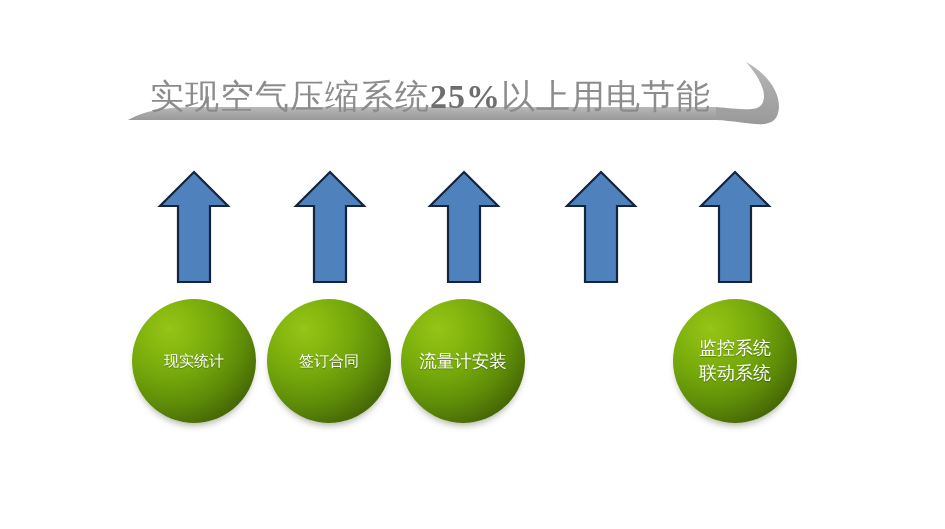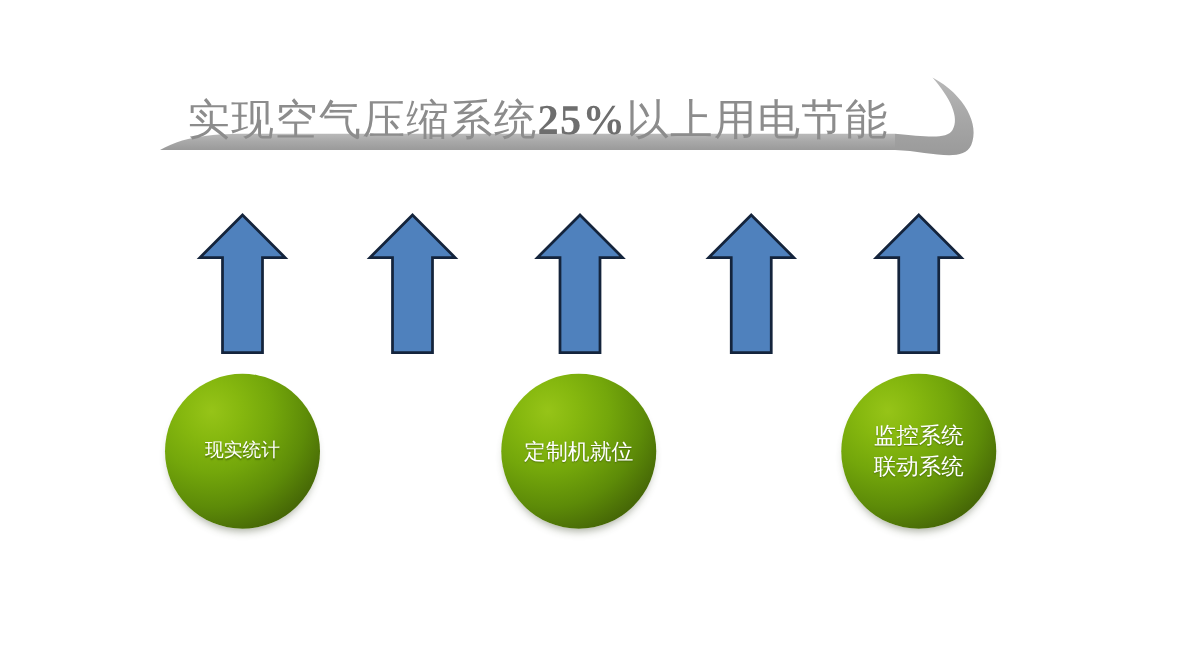--- a/index.html
+++ b/index.html
@@ -156,22 +156,25 @@
       <svg viewBox="0 0 76 118" xmlns="http://www.w3.org/2000/svg">
         <path d="M38,4 L72,38 L54,38 L54,114 L22,114 L22,38 L4,38 Z" fill="#4f81bd" stroke="#14243c" stroke-width="2.2" stroke-linejoin="miter"></path>
       </svg>
     </div>
   </div>
 
   <div class="circle-row">
     <div class="node" style="left:132px;">
       <span class="node-label">现实统计</span>
     </div>
+    <div class="node" style="left:267px;">
+      <span class="node-label">签订合同</span>
+    </div>
     <div class="node" style="left:401px;">
-      <span class="node-label small">定制机就位</span>
+      <span class="node-label small">流量计安装</span>
     </div>
     <div class="node" style="left:673px;">
       <span class="node-label two-line">监控系统
 联动系统</span>
     </div>
   </div>
 
 </div>
 
 </body></html>

